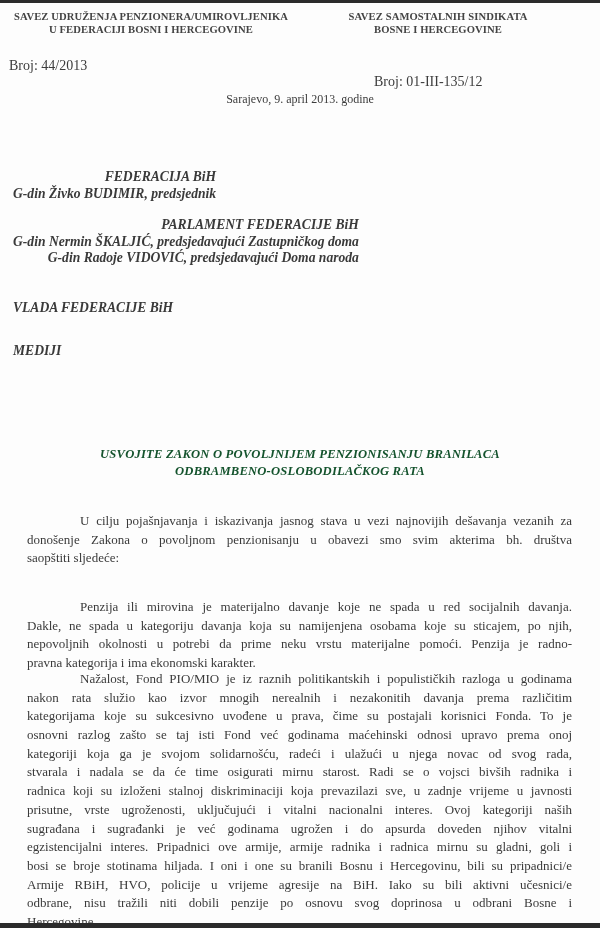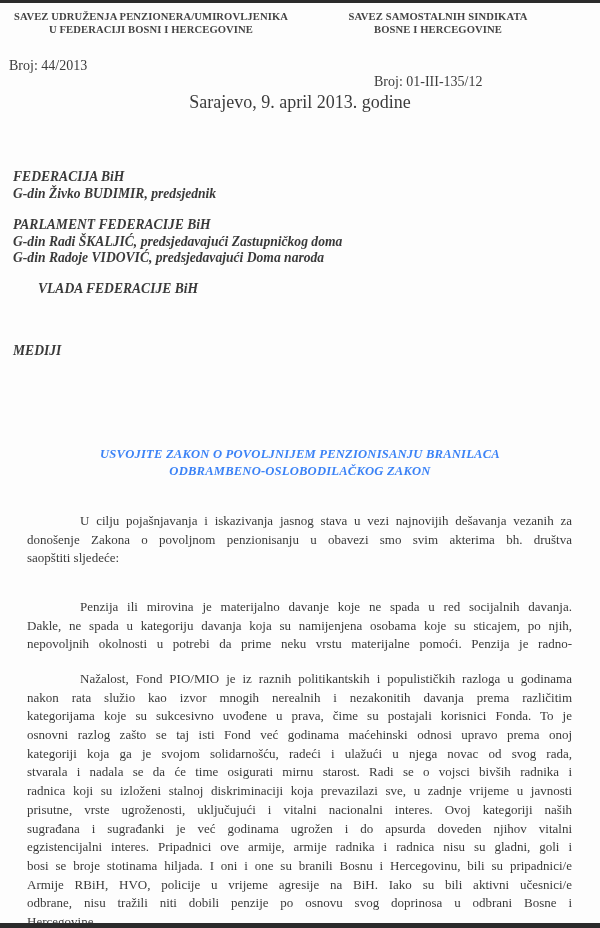--- a/index.html
+++ b/index.html
@@ -16,28 +16,28 @@
       background: #fdfdfd;
       overflow: hidden;
       padding-left: 6px;
     }
     .abs { position: absolute; white-space: nowrap; }
     .org {
       font-weight: bold; font-size: 10.6px; line-height: 13px; color: #444;
       text-align: center; letter-spacing: 0.1px;
     }
     .broj { font-size: 14px; color: #3c3c3c; }
-    .date { font-size: 18px; color: #3c3c3c; }
+    .date { font-size: 12px; color: #3c3c3c; }
     .recip {
       font-weight: bold; font-style: italic; font-size: 13.6px;
-      line-height: 16.5px; color: #3a3a3a;
+      line-height: 16.5px; color: #3a3a3a; text-align: right;
     }
     .title {
       font-weight: bold; font-style: italic; font-size: 12.6px;
-      line-height: 17px; text-align: center; color: #3b82f6;
+      line-height: 17px; text-align: center; color: #14532d;
       letter-spacing: 0.2px;
     }
     .para {
       position: absolute; left: 27px; width: 545px;
       font-size: 13px; line-height: 18.7px; color: #3a3a3a;
       text-align: justify; white-space: normal;
     }
     .para .ln { display: block; text-align: justify; text-align-last: justify; height: 18.7px; }
     .para .ln.last { text-align-last: left; }
   </style>
@@ -61,59 +61,60 @@
 
   <div class="abs date" style="left:0; width:600px; text-align:center; top:89px;">Sarajevo, 9. april 2013. godine</div>
 
   <div class="abs recip" style="left:13px; top:166px;">
     <div>FEDERACIJA BiH</div>
     <div>G-din Živko BUDIMIR, predsjednik</div>
   </div>
 
   <div class="abs recip" style="left:13px; top:214px;">
     <div>PARLAMENT FEDERACIJE BiH</div>
-    <div>G-din Radi ŠKALJIĆ, predsjedavajući Zastupničkog doma</div>
+    <div>G-din Nermin ŠKALJIĆ, predsjedavajući Zastupničkog doma</div>
     <div>G-din Radoje VIDOVIĆ, predsjedavajući Doma naroda</div>
   </div>
 
-  <div class="abs recip" style="left:13px; top:278px;margin-left:25px;">
+  <div class="abs recip" style="left:13px; top:297px;">
     <div>VLADA FEDERACIJE BiH</div>
   </div>
 
   <div class="abs recip" style="left:13px; top:340px;">
     <div>MEDIJI</div>
   </div>
 
   <div class="abs title" style="left:0; width:600px; top:443px;">
     <div>USVOJITE ZAKON O POVOLJNIJEM PENZIONISANJU BRANILACA</div>
-    <div>ODBRAMBENO-OSLOBODILAČKOG ZAKON</div>
+    <div>ODBRAMBENO-OSLOBODILAČKOG RATA</div>
   </div>
 
   <div class="para" style="top:509px;">
     <span class="ln" style="padding-left:53px;">U cilju pojašnjavanja i iskazivanja jasnog stava u vezi najnovijih dešavanja vezanih za</span>
     <span class="ln">donošenje Zakona o povoljnom penzionisanju u obavezi smo svim akterima bh. društva</span>
     <span class="ln last">saopštiti sljedeće:</span>
   </div>
 
   <div class="para" style="top:595px;">
     <span class="ln" style="padding-left:53px;">Penzija ili mirovina je materijalno davanje koje ne spada u red socijalnih davanja.</span>
     <span class="ln">Dakle, ne spada u kategoriju davanja koja su namijenjena osobama koje su sticajem, po njih,</span>
     <span class="ln">nepovoljnih okolnosti u potrebi da prime neku vrstu materijalne pomoći. Penzija je radno-</span>
+    <span class="ln last">pravna kategorija i ima ekonomski karakter.</span>
   </div>
 
   <div class="para" style="top:667px;">
     <span class="ln" style="padding-left:53px;">Nažalost, Fond PIO/MIO je iz raznih politikantskih i populističkih razloga u godinama</span>
     <span class="ln">nakon rata služio kao izvor mnogih nerealnih i nezakonitih davanja prema različitim</span>
     <span class="ln">kategorijama koje su sukcesivno uvođene u prava, čime su postajali korisnici Fonda. To je</span>
     <span class="ln">osnovni razlog zašto se taj isti Fond već godinama maćehinski odnosi upravo prema onoj</span>
     <span class="ln">kategoriji koja ga je svojom solidarnošću, radeći i ulažući u njega novac od svog rada,</span>
     <span class="ln">stvarala i nadala se da će time osigurati mirnu starost. Radi se o vojsci bivših radnika i</span>
     <span class="ln">radnica koji su izloženi stalnoj diskriminaciji koja prevazilazi sve, u zadnje vrijeme u javnosti</span>
     <span class="ln">prisutne, vrste ugroženosti, uključujući i vitalni nacionalni interes. Ovoj kategoriji naših</span>
     <span class="ln">sugrađana i sugrađanki je već godinama ugrožen i do apsurda doveden njihov vitalni</span>
-    <span class="ln">egzistencijalni interes. Pripadnici ove armije, armije radnika i radnica nisu su gladni, goli i</span>
+    <span class="ln">egzistencijalni interes. Pripadnici ove armije, armije radnika i radnica mirnu su gladni, goli i</span>
     <span class="ln">bosi se broje stotinama hiljada. I oni i one su branili Bosnu i Hercegovinu, bili su pripadnici/e</span>
     <span class="ln">Armije RBiH, HVO, policije u vrijeme agresije na BiH. Iako su bili aktivni učesnici/e</span>
     <span class="ln">odbrane, nisu tražili niti dobili penzije po osnovu svog doprinosa u odbrani Bosne i</span>
     <span class="ln last">Hercegovine.</span>
   </div>
 
 </div>
 
 </body></html>

